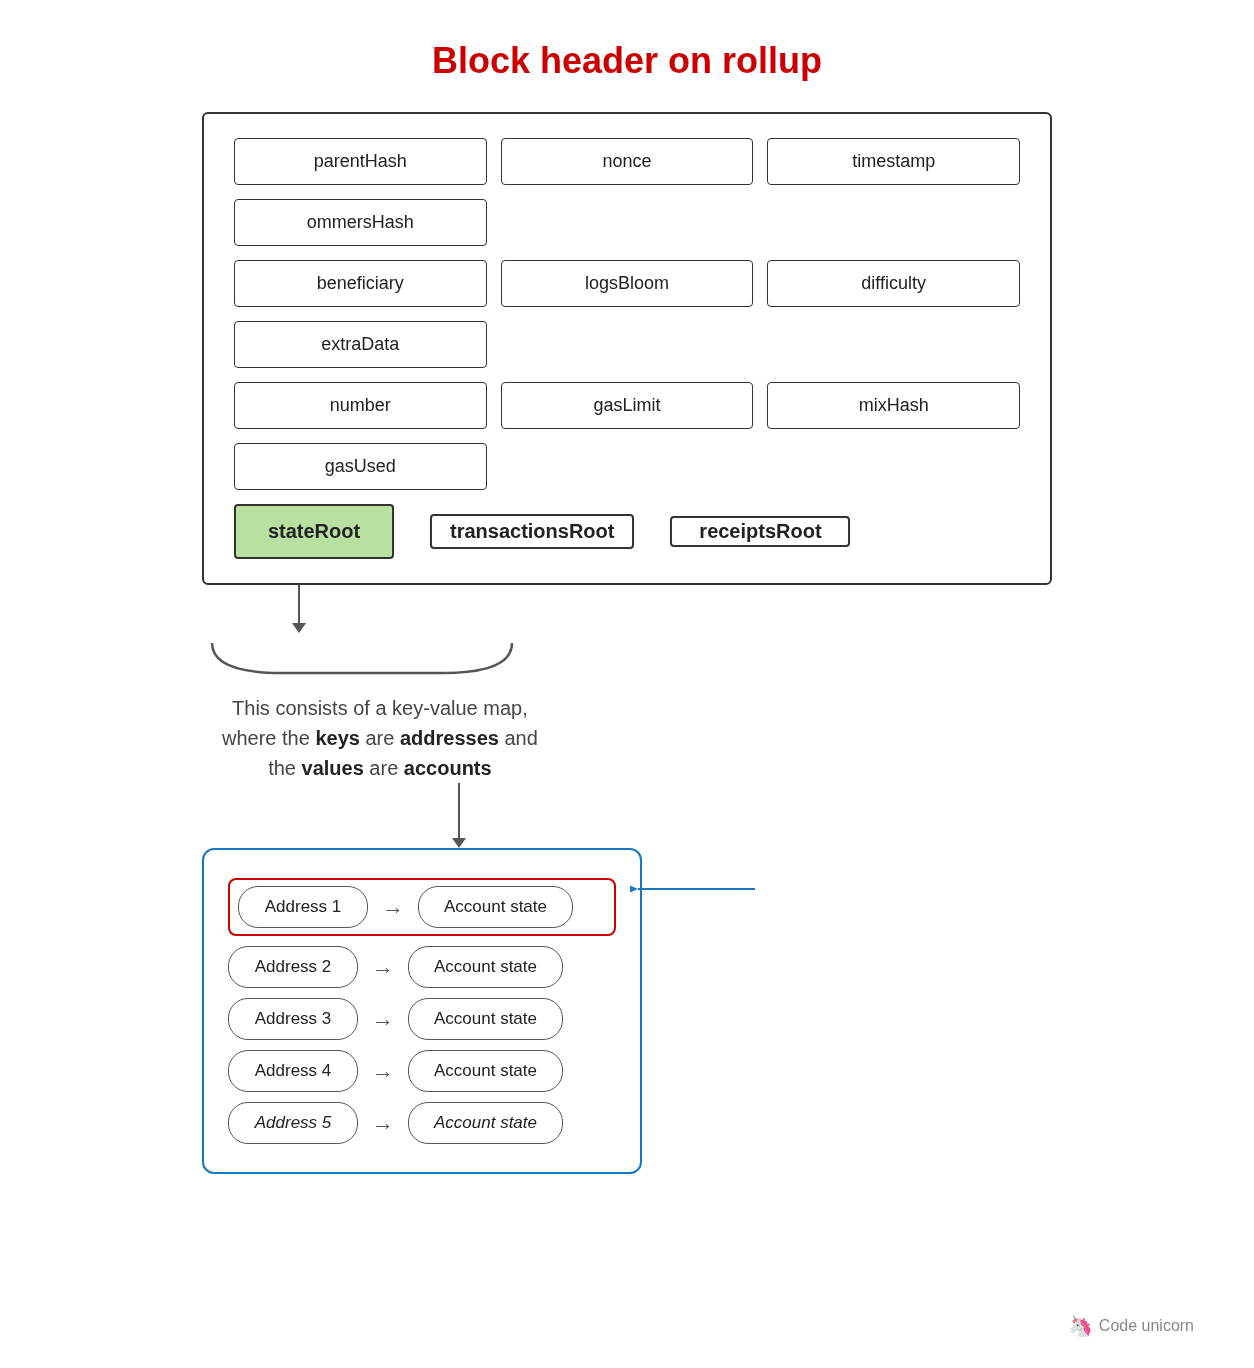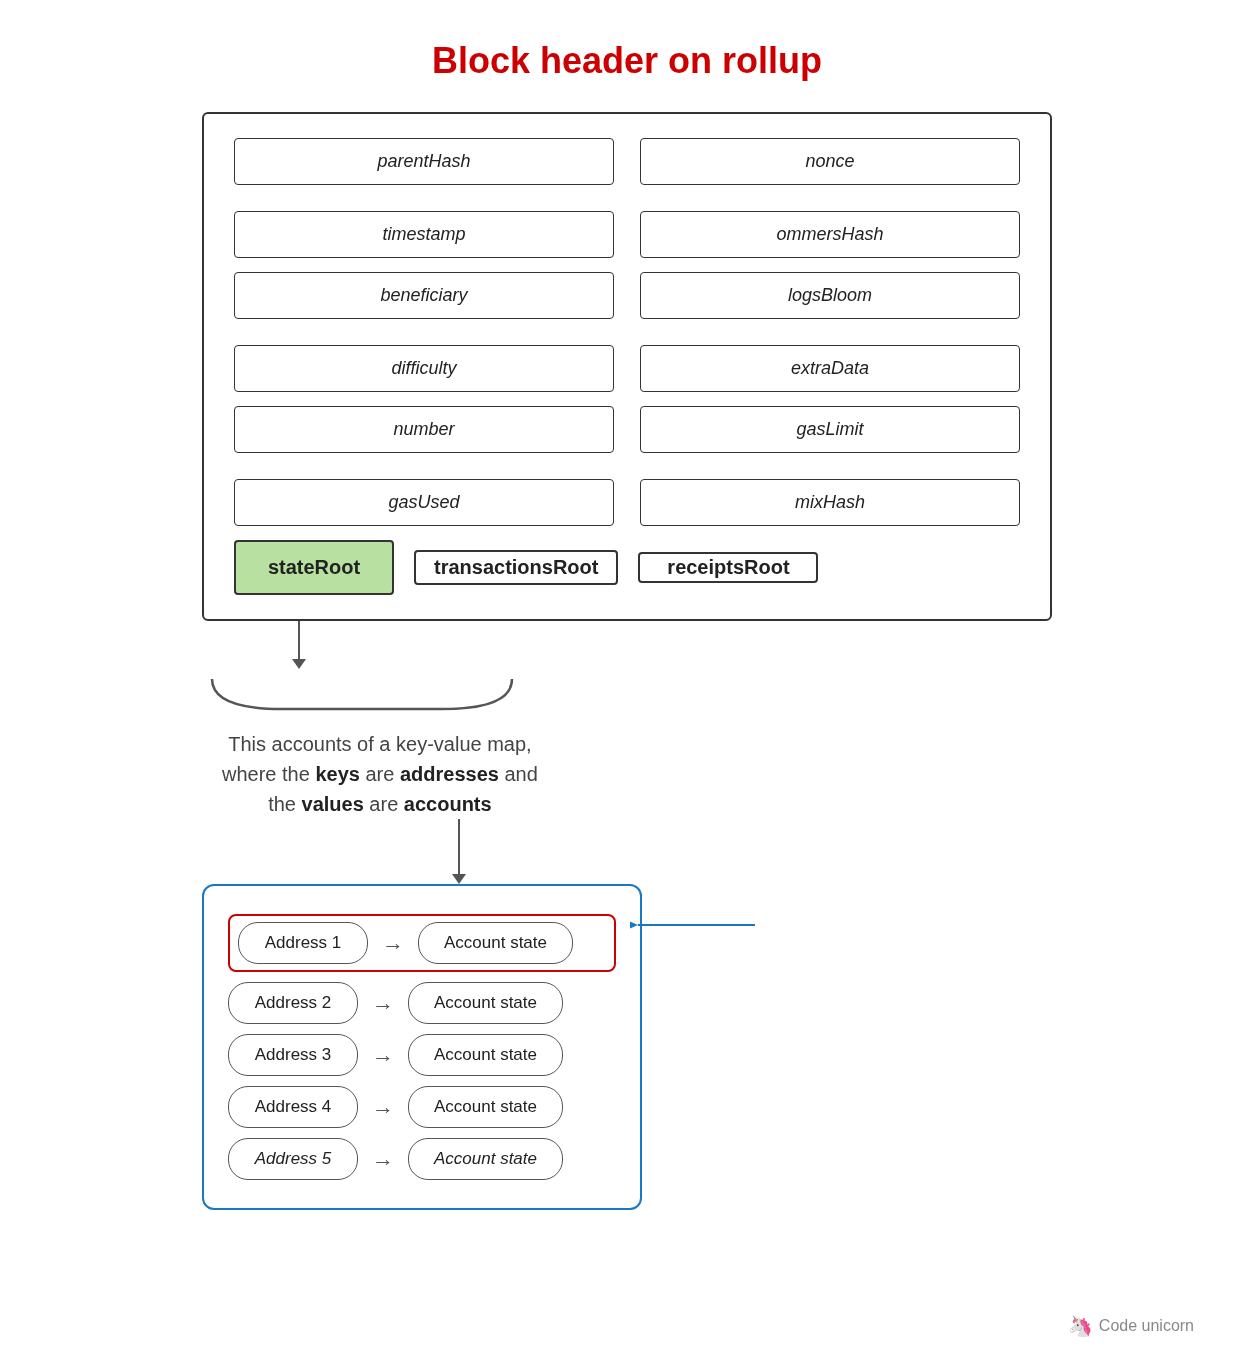--- a/index.html
+++ b/index.html
@@ -26,40 +26,39 @@
     .block-header-box {
       border: 2px solid #333;
       border-radius: 6px;
       padding: 24px 30px;
       width: 850px;
       background: #fff;
     }
 
     .header-grid {
       display: grid;
-      grid-template-columns: repeat(2, 1fr);
-      gap: 26px;
+      grid-template-columns: repeat(3, 1fr);
+      gap: 14px;
       margin-bottom: 14px;
-      font-style: italic;
     }
 
     .header-cell {
       border: 1.5px solid #333;
       border-radius: 4px;
       padding: 12px 8px;
       text-align: center;
       font-size: 18px;
       color: #222;
       background: #fff;
     }
 
     .bottom-row {
       display: flex;
       align-items: center;
-      gap: 20px;
+      gap: 36px;
       margin-top: 4px;
     }
 
     .state-root-cell {
       border: 2.5px solid #333;
       border-radius: 4px;
       padding: 14px 18px;
       text-align: center;
       font-size: 20px;
       font-weight: bold;
@@ -169,22 +168,22 @@
     </div>
     <div class="header-grid">
       <div class="header-cell">beneficiary</div>
       <div class="header-cell">logsBloom</div>
       <div class="header-cell">difficulty</div>
       <div class="header-cell">extraData</div>
     </div>
     <div class="header-grid">
       <div class="header-cell">number</div>
       <div class="header-cell">gasLimit</div>
+      <div class="header-cell">mixHash</div>
       <div class="header-cell">gasUsed</div>
-      <div class="header-cell">mixHash</div>
     </div>
 
     <div class="bottom-row">
       <div class="state-root-cell">stateRoot</div>
       <div class="transactions-root-cell">transactionsRoot</div>
       <div class="receipts-root-cell">receiptsRoot</div>
     </div>
   </div>
 
   <div style="display:flex; flex-direction:column; align-items:flex-start; width:850px; margin-left:0px;">
@@ -192,21 +191,21 @@
       <div style="width:2px; height:38px; background:#555;"></div>
       <div style="width:0; height:0; border-left:7px solid transparent; border-right:7px solid transparent; border-top:10px solid #555;"></div>
     </div>
   </div>
 
   <div style="display:flex; flex-direction:column; align-items:flex-start; width:850px;">
     <svg width="320" height="50" style="margin-left:0px;">
       <path d="M 10 10 Q 10 40 80 40 Q 160 40 160 40 Q 240 40 240 40 Q 310 40 310 10" fill="none" stroke="#555" stroke-width="2.5"></path>
     </svg>
     <div class="description-text" style="margin-left:20px;">
-      <span>This accounts of a key-value map,</span><br>
+      <span>This consists of a key-value map,</span><br>
       where the <strong>keys</strong> are <strong>addresses</strong> and<br>
       the <strong>values</strong> are <strong>accounts</strong>
     </div>
   </div>
 
   <div style="display:flex; flex-direction:column; align-items:flex-start; width:850px;">
     <div style="display:flex; flex-direction:column; align-items:center; margin-left: 250px;">
       <div style="width:2px; height:55px; background:#555;"></div>
       <div style="width:0; height:0; border-left:7px solid transparent; border-right:7px solid transparent; border-top:10px solid #555;"></div>
     </div>

